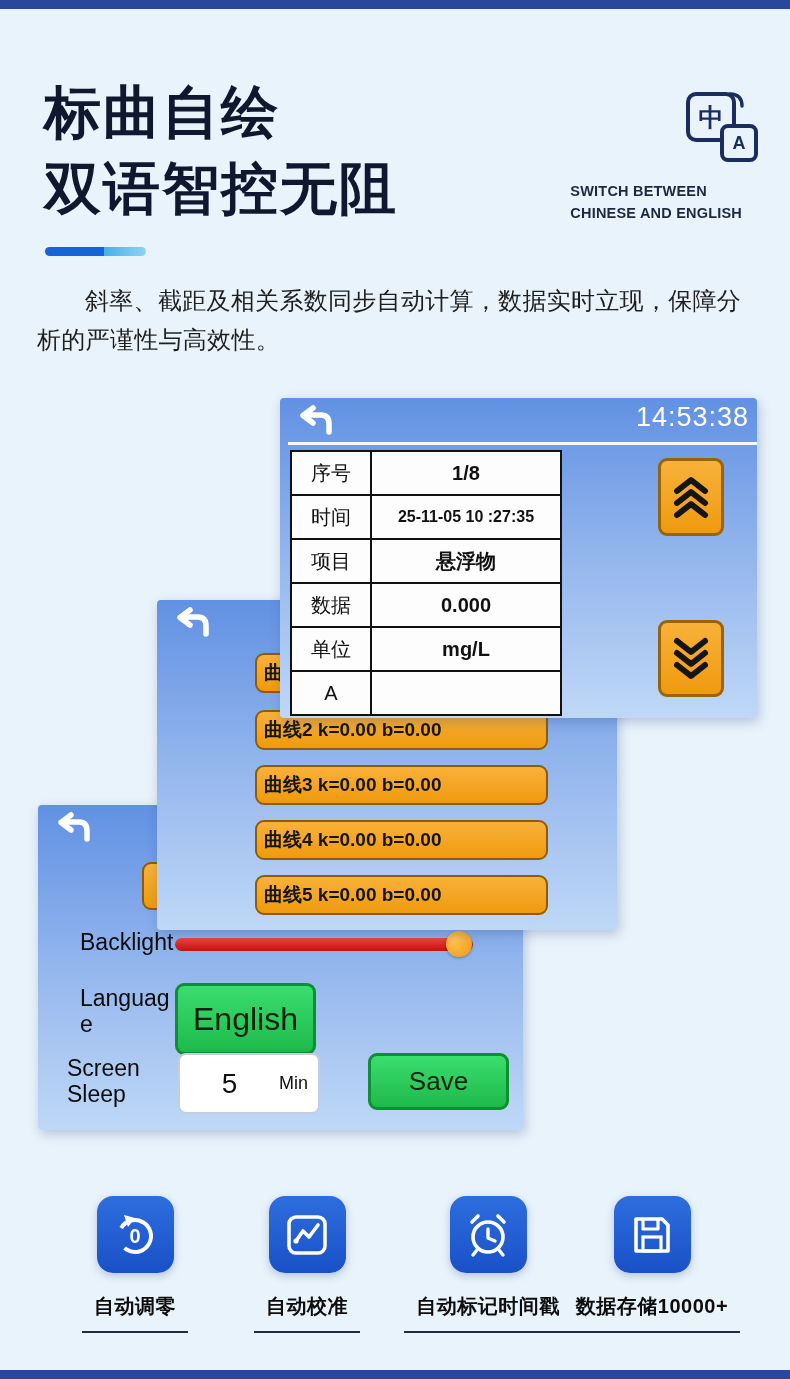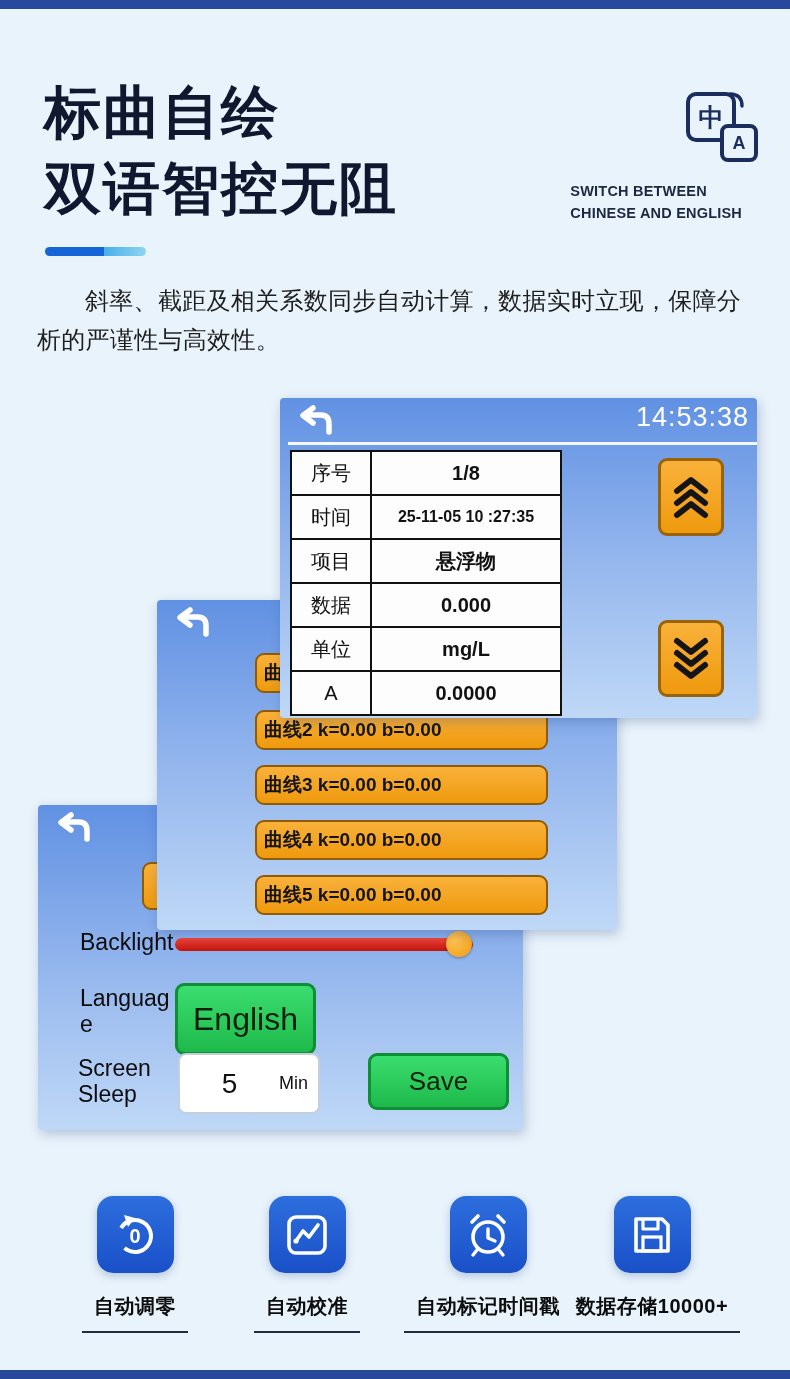--- a/index.html
+++ b/index.html
@@ -63,21 +63,21 @@
       font-family:inherit;font-size:19px;font-weight:700;color:#141414;
       display:flex;align-items:center;justify-content:flex-start;padding:0 0 0 7px;}
   .c1{top:53px}.c2{top:110px}.c3{top:165px}.c4{top:220px}.c5{top:275px}
 
   .frag{position:absolute;left:104px;top:57px;width:130px;height:44px;
       background:linear-gradient(180deg,#f9b13a 0%,#ef9a0e 100%);
       border:2px solid #8f5c05;border-radius:9px;cursor:pointer;}
   .lbl{position:absolute;color:#0c0c0c;font-size:23px;}
   .lbl.bl{left:42px;top:124px;}
   .lbl.lang{left:42px;top:180px;width:99px;line-height:26px;word-break:break-all;}
-  .lbl.sleep{left:40px;top:250px;width:104px;line-height:26px;}
+  .lbl.sleep{left:29px;top:250px;width:104px;line-height:26px;}
   .slider{position:absolute;left:137px;top:126px;width:298px;height:26px;cursor:pointer;}
   .slider .track{position:absolute;left:0;top:7px;width:100%;height:13px;border-radius:7px;
       background:linear-gradient(180deg,#f0453c,#c01309);}
   .slider .knob{position:absolute;left:271px;top:0;width:26px;height:26px;border-radius:50%;
       background:radial-gradient(circle at 35% 35%,#ffc355,#ef9a0e);
       box-shadow:0 1px 3px rgba(0,0,0,.35);}
   .gbtn{position:absolute;cursor:pointer;font-family:inherit;color:#10200f;
       background:linear-gradient(180deg,#3ade6e 0%,#1eb94b 100%);
       border:3px solid #0e8f33;border-radius:9px;
       display:flex;align-items:center;justify-content:center;}
@@ -188,21 +188,20 @@
     <div class="trow">
       <span class="tl">数据</span>
       <span class="tv">0.000</span>
     </div>
     <div class="trow">
       <span class="tl">单位</span>
       <span class="tv">mg/L</span>
     </div>
     <div class="trow">
       <span class="tl">A</span>
-      <span class="tv">0.0000</span>
     </div>
   </div>
 
   <button class="obtn up">
     <svg width="42" height="47" viewBox="0 0 42 47">
       <path d="M7 17 L21 6 L35 17" fill="none" stroke="#151515" stroke-width="6" stroke-linecap="round" stroke-linejoin="round"></path>
       <path d="M7 29 L21 18 L35 29" fill="none" stroke="#151515" stroke-width="6" stroke-linecap="round" stroke-linejoin="round"></path>
       <path d="M7 41 L21 30 L35 41" fill="none" stroke="#151515" stroke-width="6" stroke-linecap="round" stroke-linejoin="round"></path>
     </svg>
   </button>

